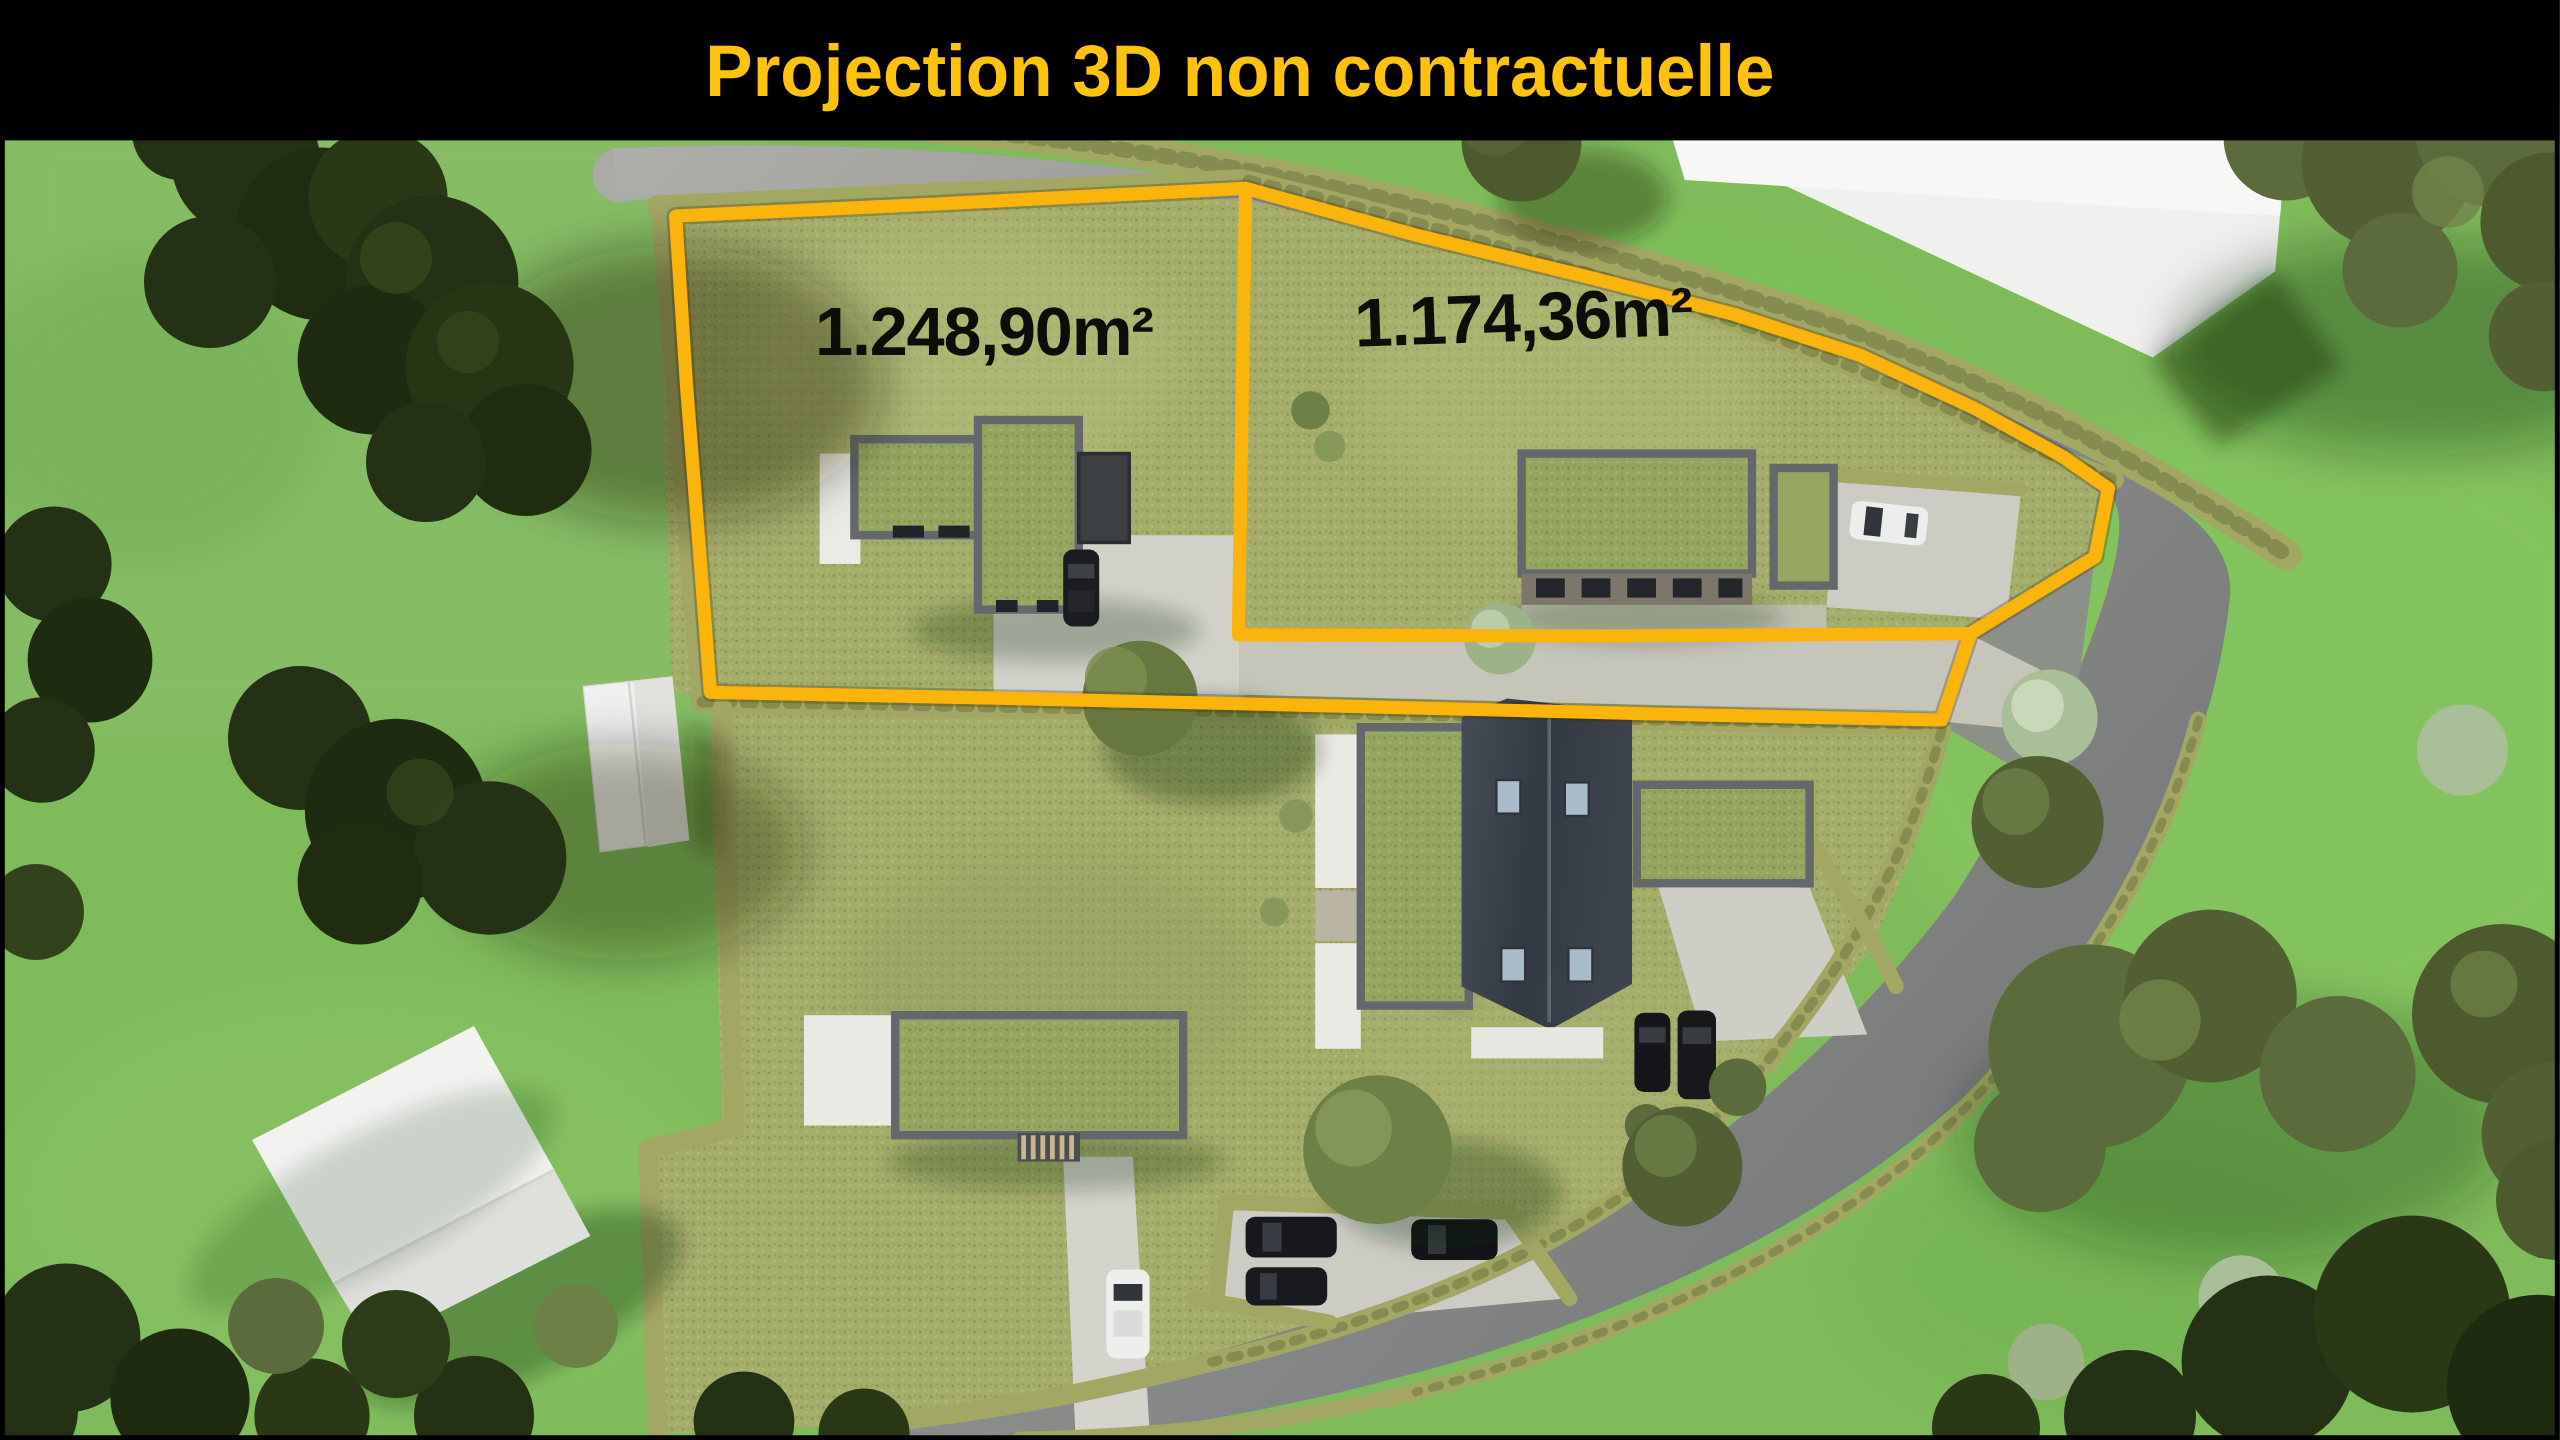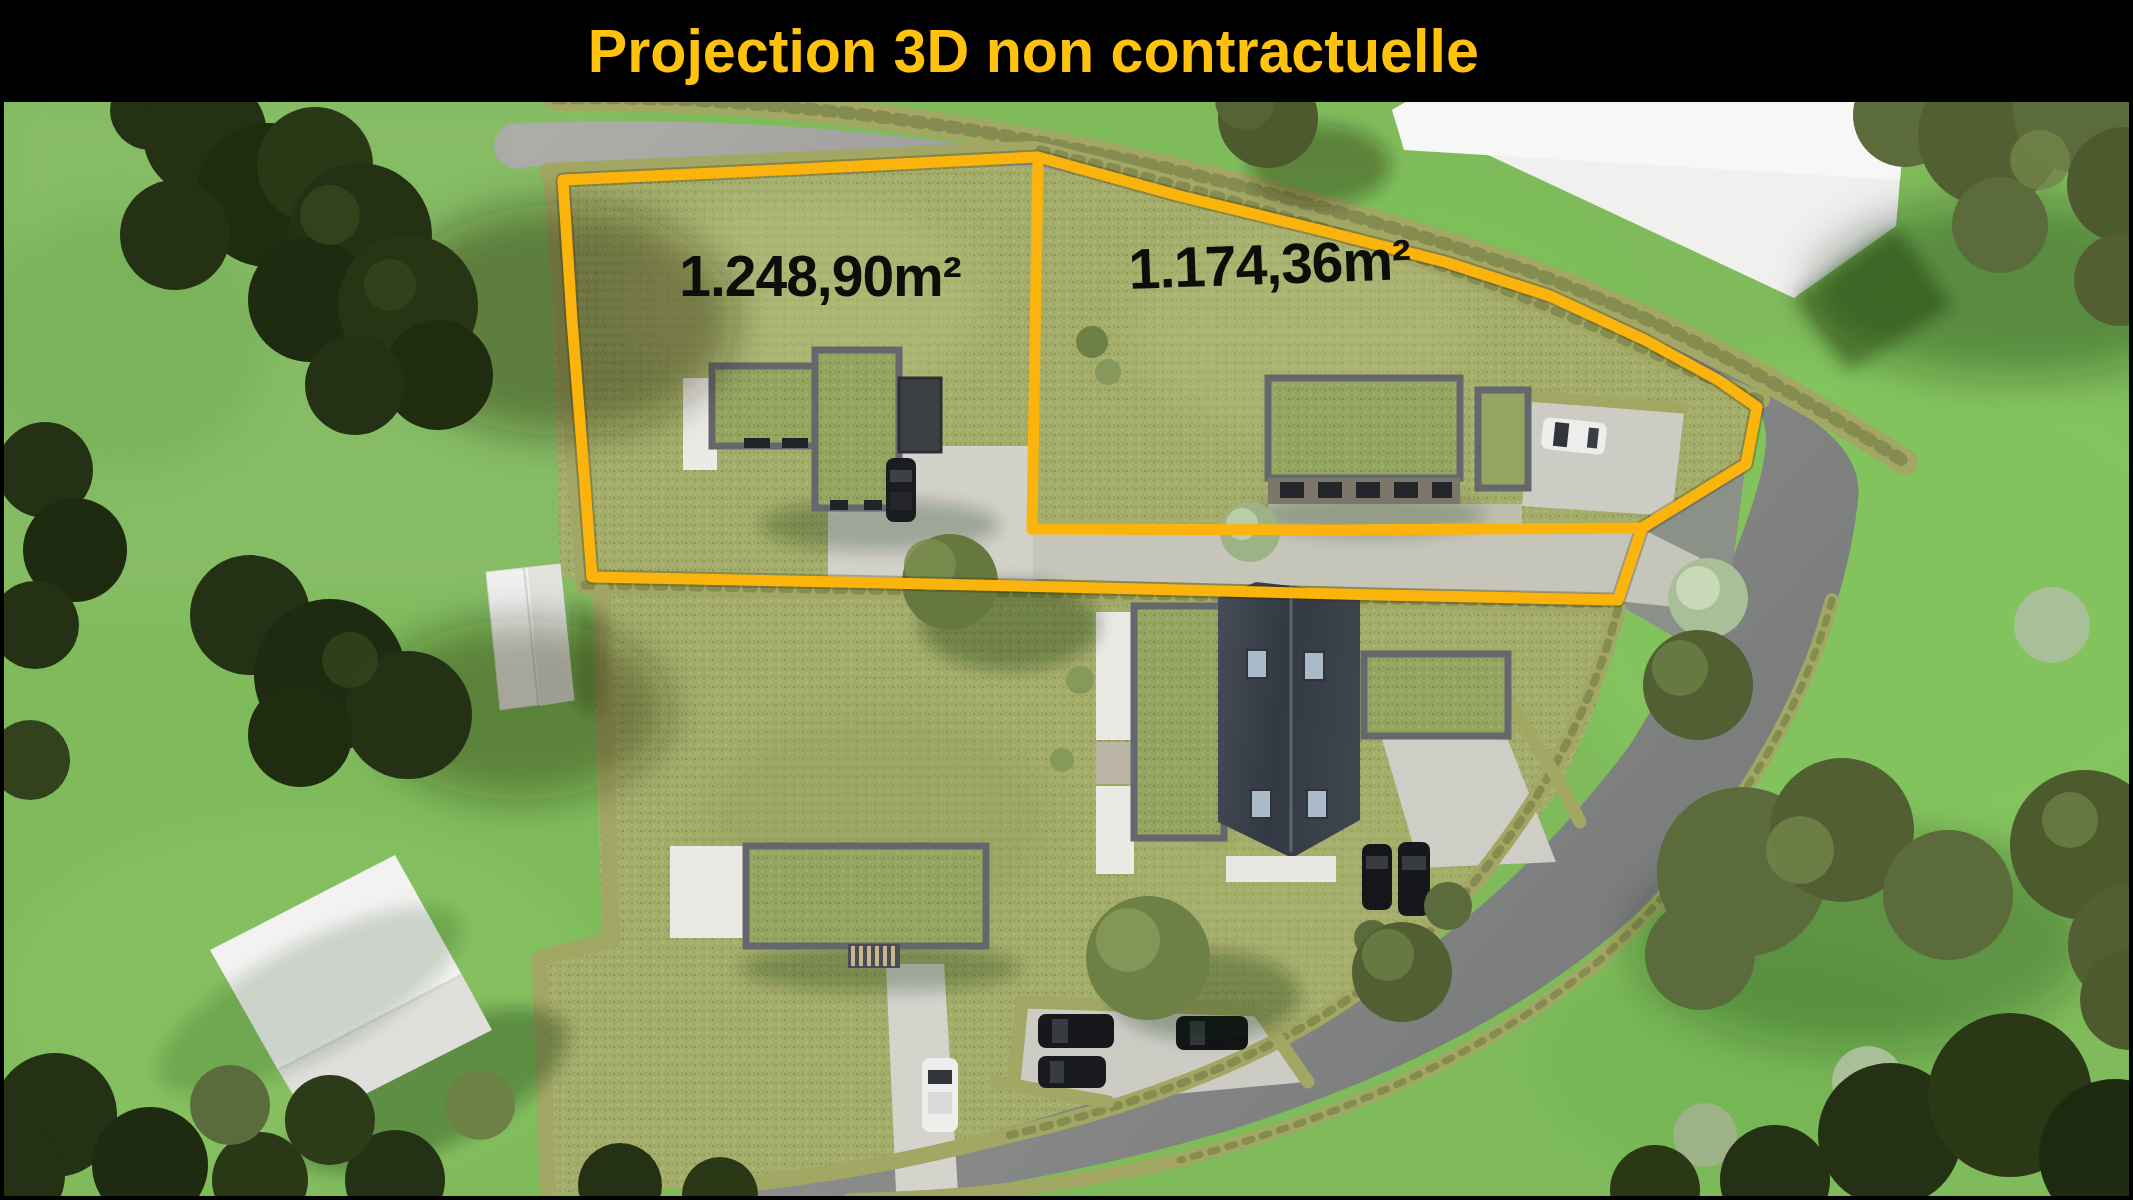--- a/index.html
+++ b/index.html
@@ -1,20 +1,20 @@
 <!DOCTYPE html>
 <html style="--banner-bg: #000000; --title-text: #FFC20E; --parcel-outline: #FBB40B; --area-label-text: #0D0E09;"><head>
 <meta charset="utf-8">
 <style>
   html,body{margin:0;padding:0;background:#000;}
   .stage{position:relative;width:2133px;height:1200px;background:#000;overflow:hidden;
          font-family:"Liberation Sans",sans-serif;}
   .stage:after{content:"";position:absolute;inset:0;box-shadow:inset 0 0 0 4px #000;pointer-events:none;}
   svg.scene{position:absolute;left:0;top:0;}
-  .banner{position:absolute;left:0;top:0;width:2133px;height:102px;background:var(--banner-bg,#000);
+  .banner{position:absolute;left:0;top:0;width:2133px;height:117px;background:var(--banner-bg,#000);
           display:flex;align-items:center;justify-content:center;}
   .banner-title{color:var(--title-text,#FFC20E);font-size:61px;font-weight:bold;letter-spacing:0px;
           transform:scaleX(.97) translateX(-34px);white-space:nowrap;}
   .area-label{font-family:"Liberation Sans",sans-serif;font-weight:bold;font-size:57px;
           fill:var(--area-label-text,#0d0e09);letter-spacing:-1px;}
   .yline{fill:none;stroke:var(--parcel-outline,#FBB40B);stroke-width:11;stroke-linejoin:round;stroke-linecap:round;}
   .ylineShadow{fill:none;stroke:rgba(60,40,0,0.28);stroke-width:15;stroke-linejoin:round;stroke-linecap:round;}
   .hedge{fill:none;stroke:#a2a763;stroke-linecap:round;}
   .hedgeDash{fill:none;stroke:#6e7740;stroke-linecap:round;stroke-dasharray:7 11;opacity:.55;}
   .groof{fill:#95a660;stroke:#64686d;stroke-width:7;}

